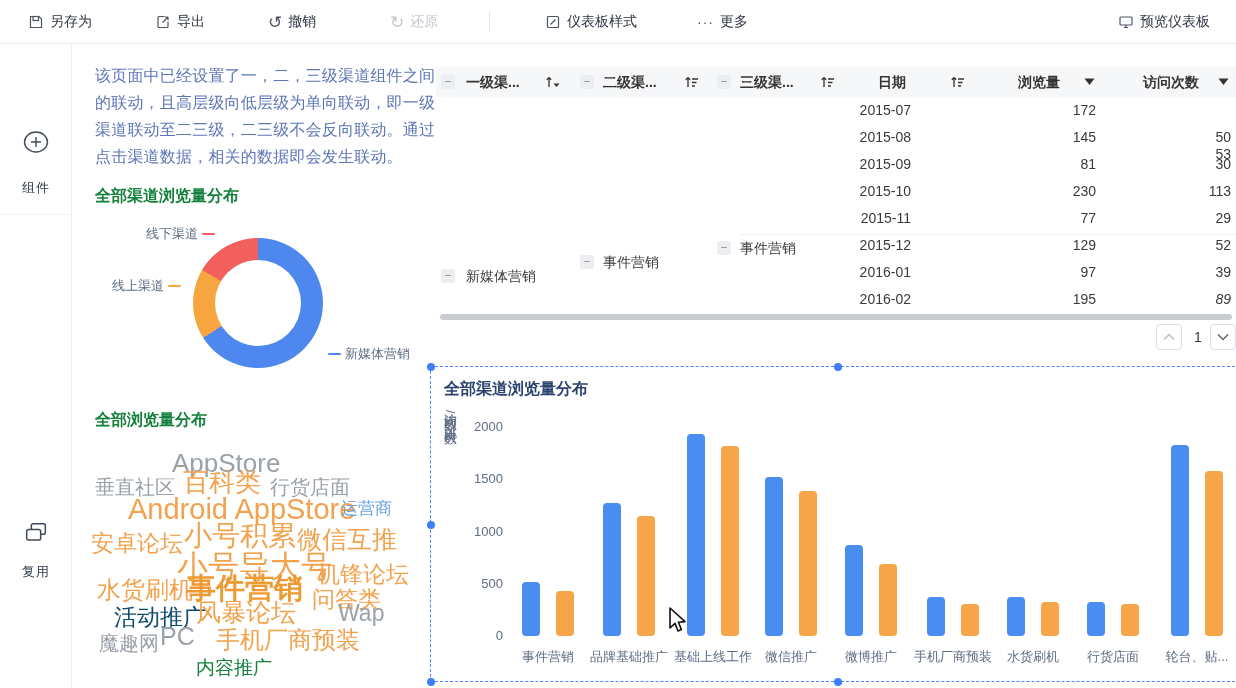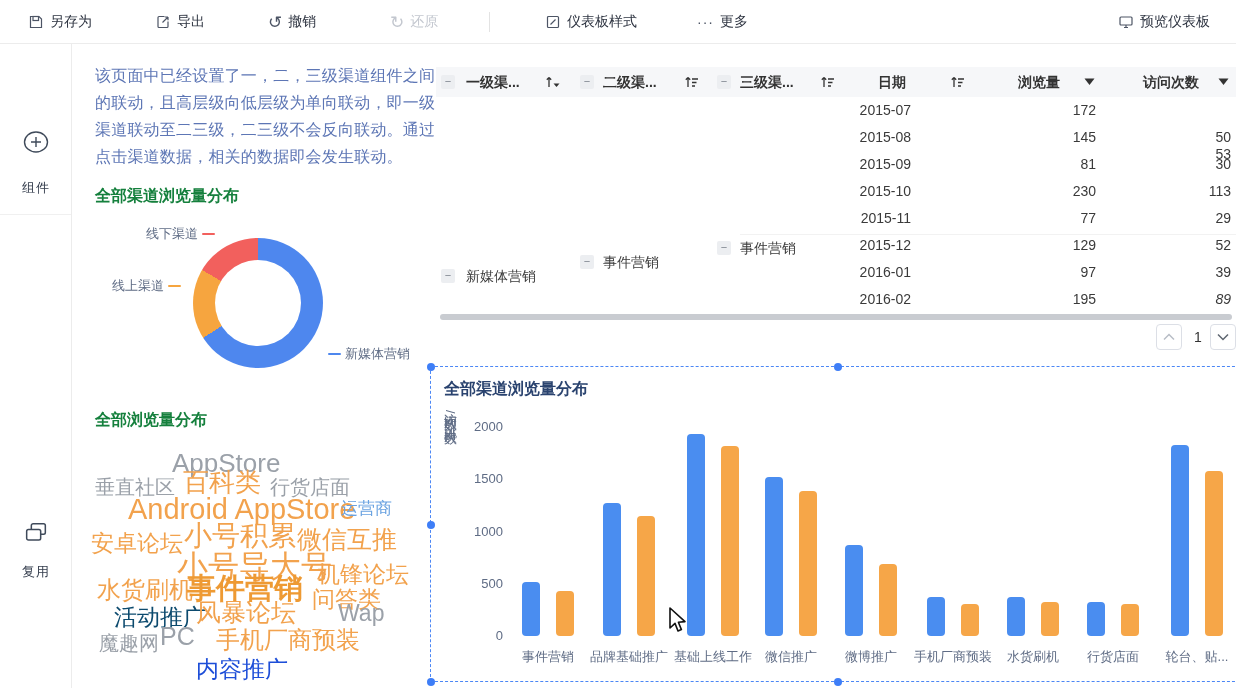--- a/index.html
+++ b/index.html
@@ -180,21 +180,21 @@
     <span class="wc-word" style="left: 317px; top: 563px; font-size: 23px; color: rgb(242, 162, 77);">机锋论坛</span>
     <span class="wc-word" style="left: 97px; top: 578px; font-size: 24px; color: rgb(242, 162, 77);">水货刷机</span>
     <span class="wc-word" style="left: 187px; top: 574px; font-size: 29px; color: rgb(238, 154, 51); font-weight: bold;">事件营销</span>
     <span class="wc-word" style="left: 312px; top: 588px; font-size: 23px; color: rgb(242, 162, 77);">问答类</span>
     <span class="wc-word" style="left: 114px; top: 606px; font-size: 23px; color: #0c4a6e;">活动推广</span>
     <span class="wc-word" style="left: 196px; top: 600px; font-size: 25px; color: rgb(242, 162, 77);">风暴论坛</span>
     <span class="wc-word" style="left: 338px; top: 602px; font-size: 23px; color: rgb(155, 161, 169);">Wap</span>
     <span class="wc-word" style="left: 99px; top: 633px; font-size: 20px; color: rgb(155, 161, 169);">魔趣网</span>
     <span class="wc-word" style="left: 160px; top: 624px; font-size: 25px; color: rgb(155, 161, 169);">PC</span>
     <span class="wc-word" style="left: 216px; top: 628px; font-size: 24px; color: rgb(242, 162, 77);">手机厂商预装</span>
-    <span class="wc-word" style="left: 196px; top: 658px; font-size: 23px; color: #1d4ed8;">内容推广</span>
+    <span class="wc-word" style="left: 196px; top: 658px; font-size: 19px; color: #15803d;">内容推广</span>
   </div>
 
 <div>
   <div class="tbl-header-bg"></div>
 
   <div class="minus-box" style="left:441px; top:75px">−</div>
   <div class="th-label" style="left:466px">一级渠...</div>
   <svg class="sort-ic" style="left:545px" width="15" height="14" viewBox="0 0 15 14">
     <path d="M4 12V2.5 M4 2.5L1.8 4.7 M4 2.5l2.2 2.2" stroke="#333" stroke-width="1.3" fill="none"></path>
     <path d="M8.5 8.5h6L11.5 12z" fill="#333"></path>

